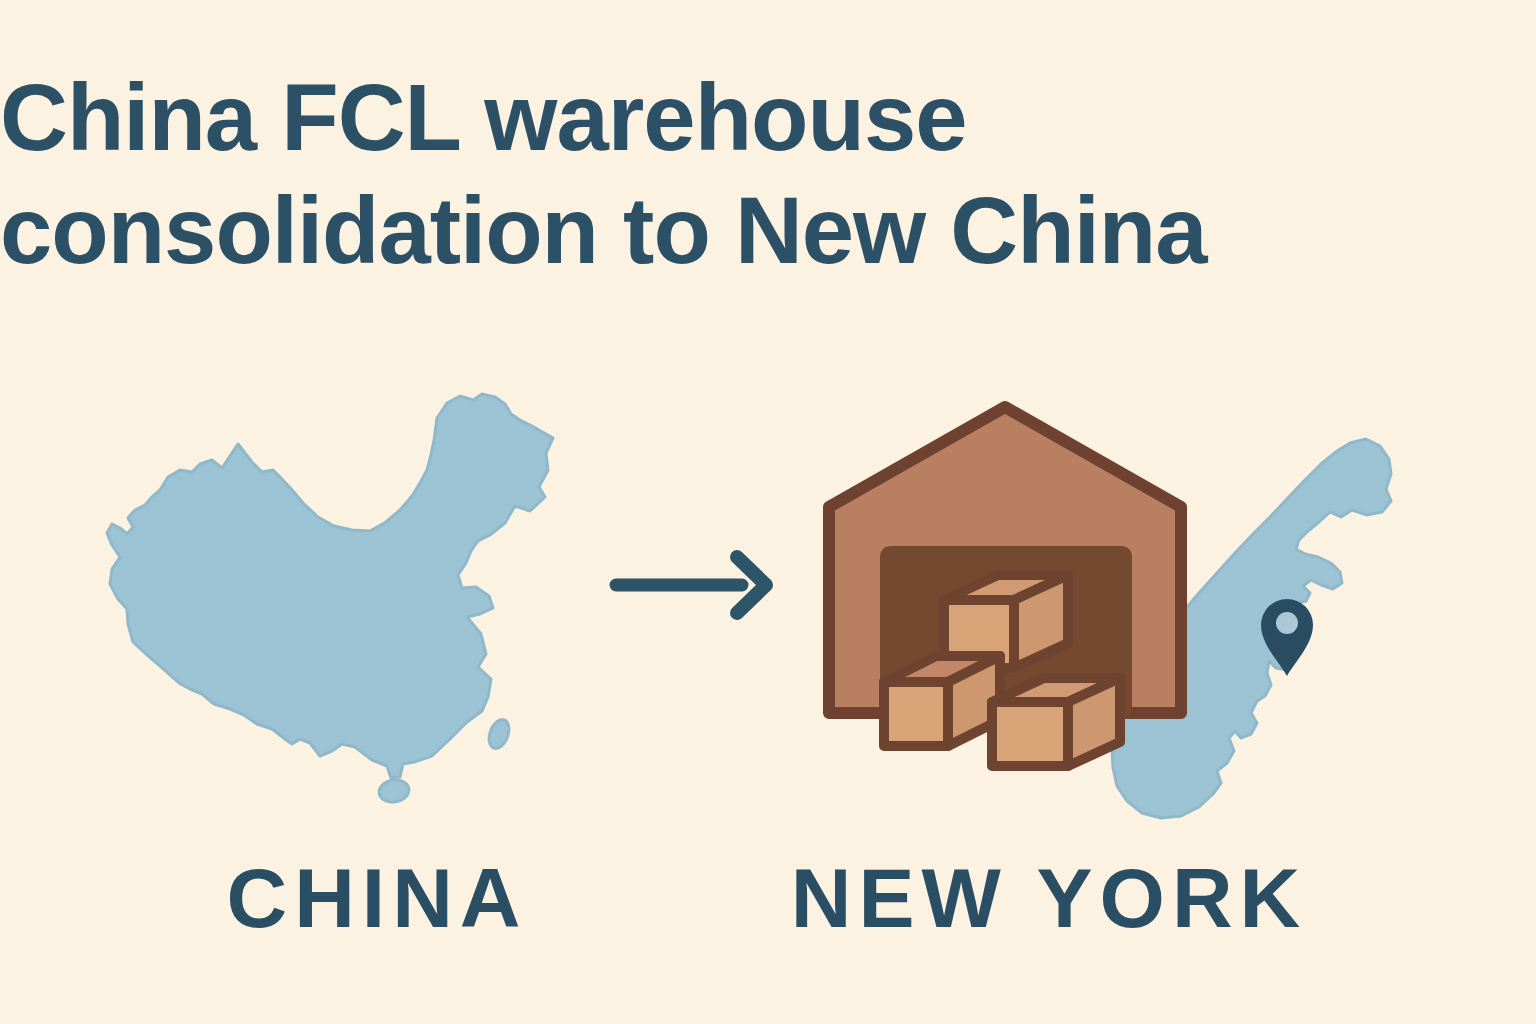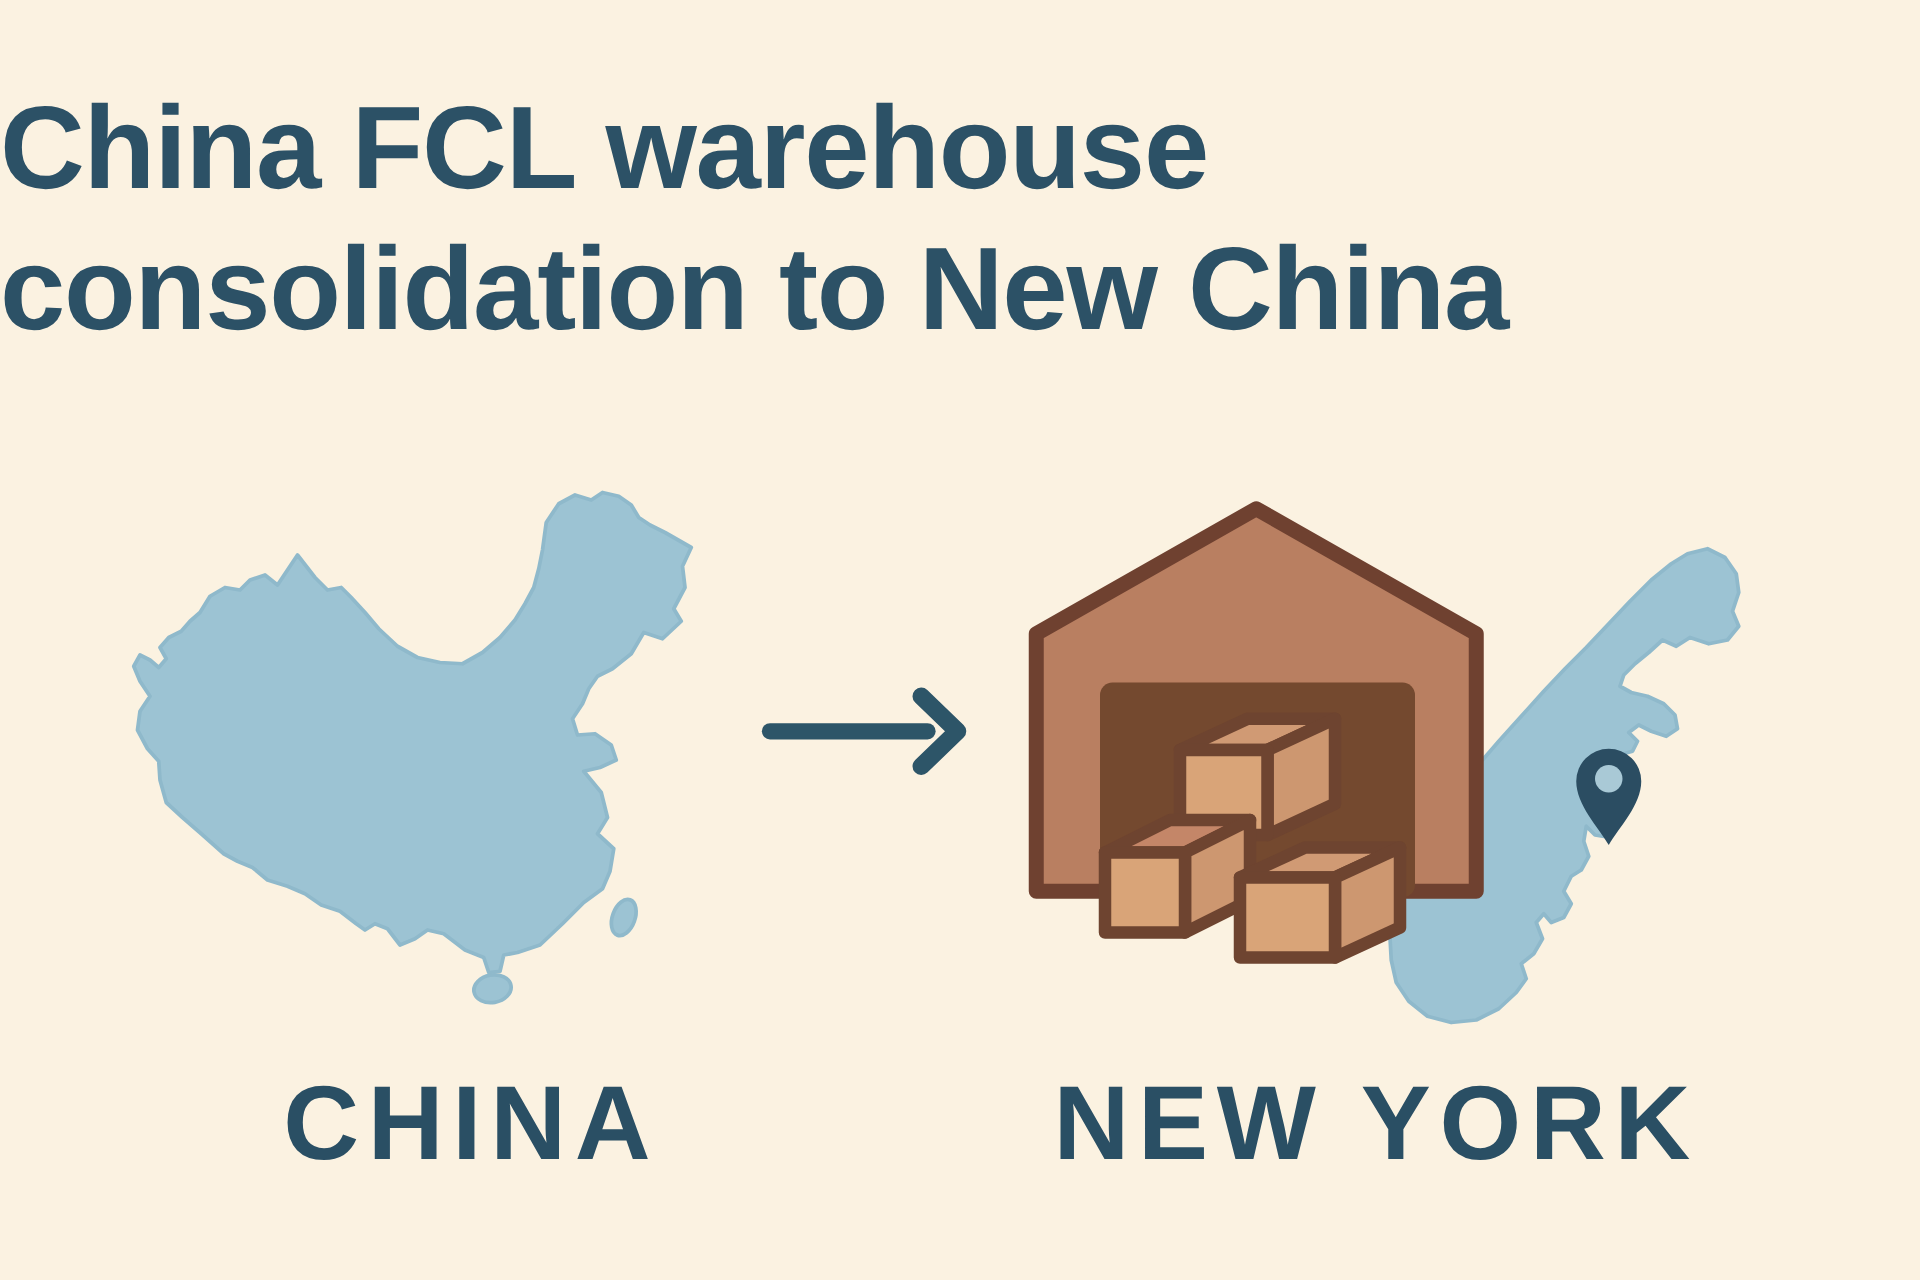--- a/index.html
+++ b/index.html
@@ -20,21 +20,21 @@
   }
   .country-label{
     position:absolute;top:850px;
     transform:translateX(-50%);
     font-size:84px;font-weight:bold;
     letter-spacing:7px;
     color:var(--label-text,#2a4f64);
     white-space:nowrap;
   }
   .label-china{left:377px;}
-  .label-newyork{left:1101px;}
+  .label-newyork{left:1049px;}
   .map-shape{fill:var(--map-fill,#9cc3d3);stroke:var(--map-edge,#8fb9cb);stroke-width:3;stroke-linejoin:round;}
   .arrow-stroke{stroke:var(--arrow,#2d5568);fill:none;stroke-linecap:round;stroke-linejoin:round;}
   .wall{fill:var(--wall-fill,#b97f61);stroke:var(--wall-outline,#6f4130);stroke-width:12;stroke-linejoin:round;}
   .door{fill:var(--door-fill,#74492f);}
   .cube{stroke:var(--box-outline,#6e4430);stroke-width:10;stroke-linejoin:round;}
   .cube-front{fill:var(--box-front,#d9a478);}
   .cube-side{fill:var(--box-side,#cd9770);}
   .cube-top{fill:var(--box-top,#d09a74);}
   .cube-top-accent{fill:var(--box-top-accent,#c48668);}
   .pin-body{fill:var(--pin,#2b4d62);}

